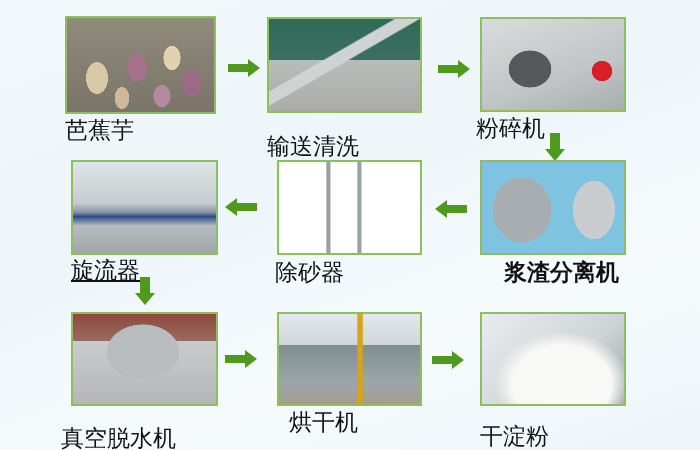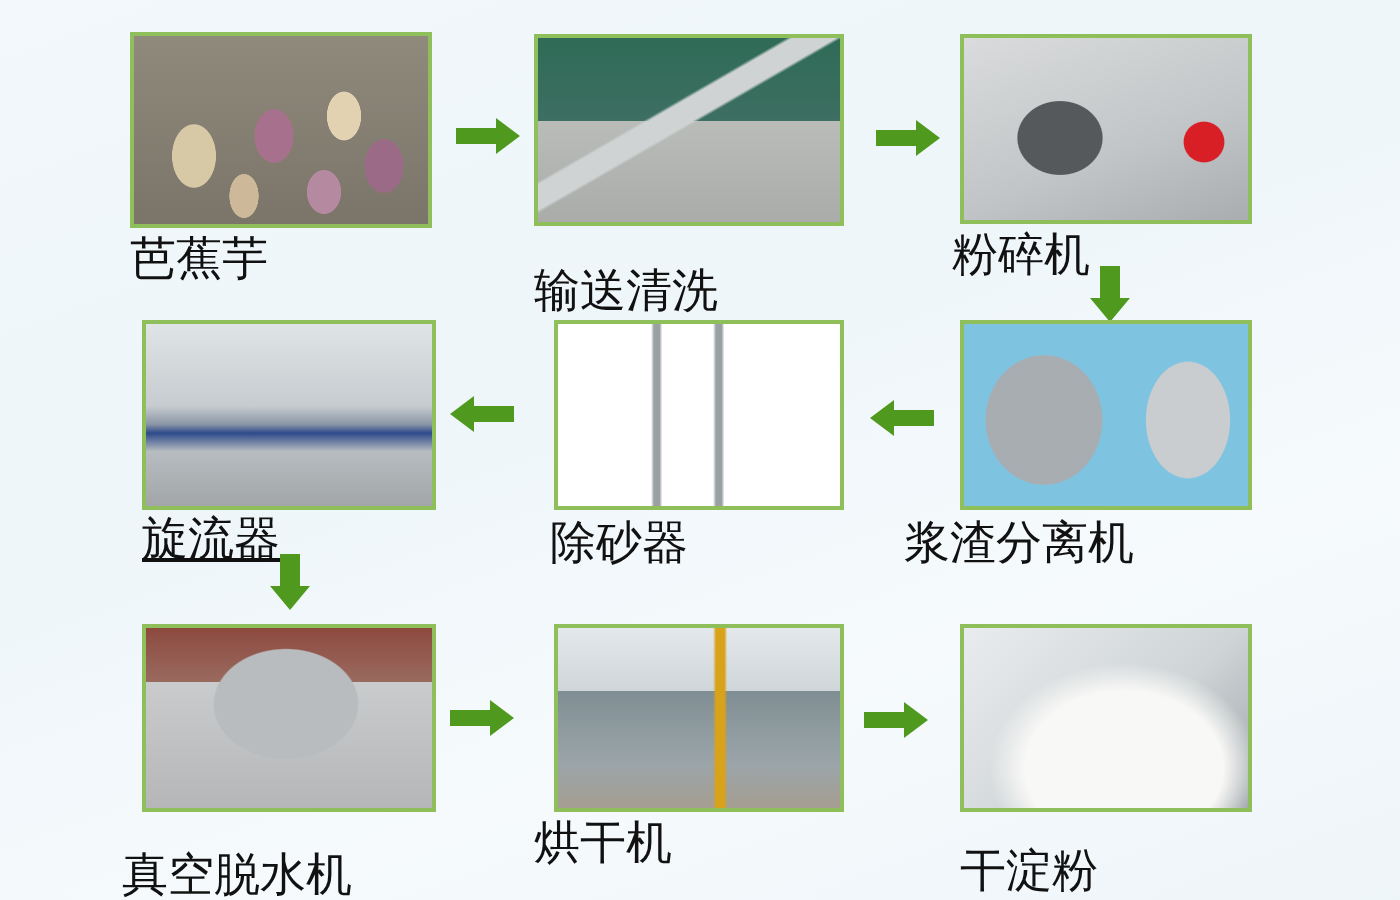--- a/index.html
+++ b/index.html
@@ -115,39 +115,39 @@
 <div class="frame pic-desander" style="left:277px;top:160px;width:145px;height:95px;"></div>
 <div class="label" style="left:275px;top:258px;width:145px;">除砂器</div>
 
 <div class="arrow" style="left:435px;top:200px;">
   <svg width="32" height="18" viewBox="0 0 32 18">
       <polygon points="32,5 12,5 12,0 0,9 12,18 12,13 32,13" fill="#4f9a1e"></polygon>
     </svg>
 </div>
 
 <div class="frame pic-separator" style="left:480px;top:160px;width:146px;height:95px;"></div>
-<div class="label" style="left:452px;top:258px;width:146px;">浆渣分离机</div>
+<div class="label" style="left:504px;top:258px;width:146px;font-weight:bold;">浆渣分离机</div>
 
 <div class="arrow" style="left:135px;top:277px;">
   <svg width="20" height="28" viewBox="0 0 20 28">
       <polygon points="5,0 15,0 15,16 20,16 10,28 0,16 5,16" fill="#4f9a1e"></polygon>
     </svg>
 </div>
 
 <div class="frame pic-vacuum" style="left:71px;top:312px;width:147px;height:94px;"></div>
 <div class="label" style="left:61px;top:424px;width:167px;">真空脱水机</div>
 
 <div class="arrow" style="left:225px;top:350px;">
   <svg width="32" height="18" viewBox="0 0 32 18">
       <polygon points="0,5 20,5 20,0 32,9 20,18 20,13 0,13" fill="#4f9a1e"></polygon>
     </svg>
 </div>
 
 <div class="frame pic-dryer" style="left:277px;top:312px;width:145px;height:94px;"></div>
-<div class="label" style="left:267px;top:408px;width:145px;">烘干机</div>
+<div class="label" style="left:289px;top:408px;width:145px;">烘干机</div>
 
 <div class="arrow" style="left:432px;top:351px;">
   <svg width="32" height="18" viewBox="0 0 32 18">
       <polygon points="0,5 20,5 20,0 32,9 20,18 20,13 0,13" fill="#4f9a1e"></polygon>
     </svg>
 </div>
 
 <div class="frame pic-starch" style="left:480px;top:312px;width:146px;height:94px;"></div>
 <div class="label" style="left:480px;top:422px;width:146px;">干淀粉</div>
 

